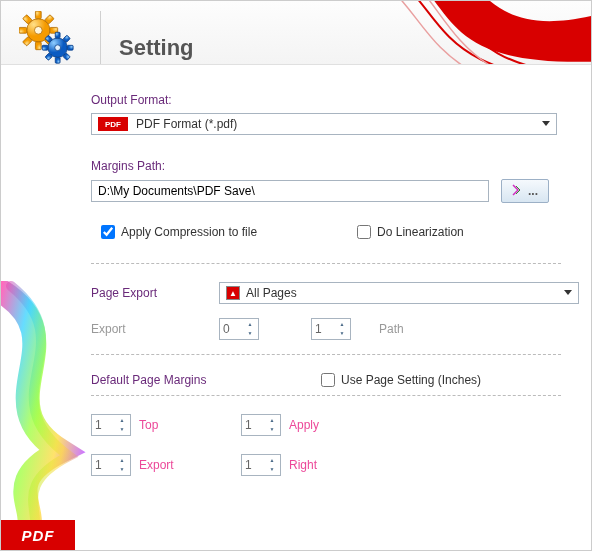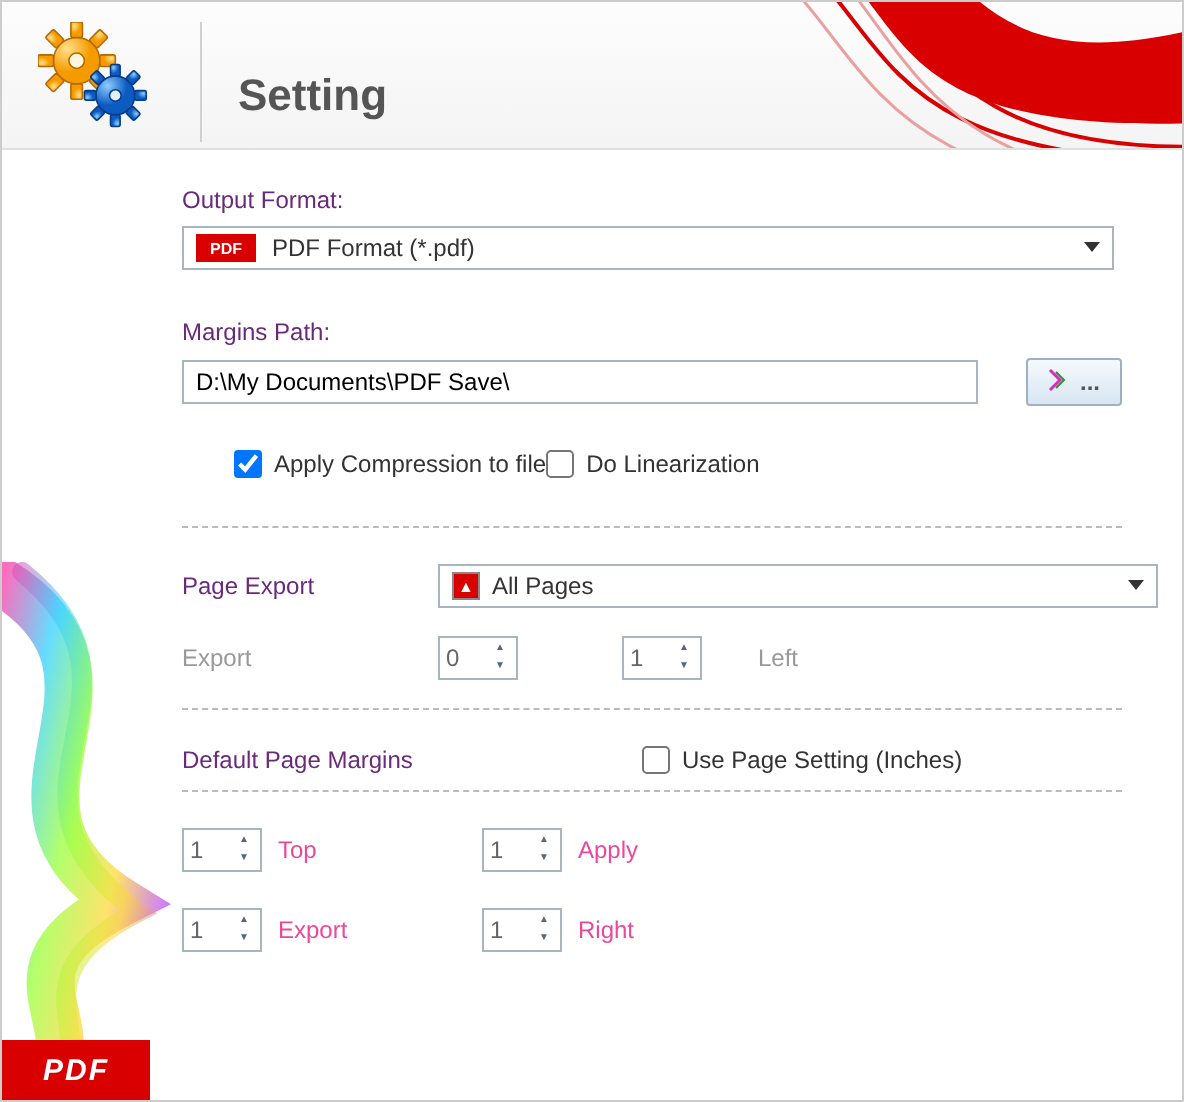--- a/index.html
+++ b/index.html
@@ -8,21 +8,21 @@
     font-family: Tahoma, Arial, sans-serif;
     font-size: 12px;
     color: #333;
     background: #fff;
     overflow: hidden;
     position: relative;
     border: 1px solid #ccc;
   }
   
   .header {
-    height: 74px;
+    height: 64px;
     position: relative;
     background: linear-gradient(to bottom, #fdfdfd, #f4f4f4);
     border-bottom: 1px solid #e0e0e0;
     overflow: hidden;
   }
   .header-title {
     position: absolute;
     left: 118px; top: 34px;
     font-size: 22px;
     font-weight: bold;
@@ -128,36 +128,36 @@
   }
   .combo.page-export { width: 360px; }
 
   .textbox {
     width: 398px; height: 22px;
     border: 1px solid #a8b4c0;
     padding: 2px 6px;
     font-family: inherit;
     font-size: 12px;
   }
-  .path-row { display: flex; gap: 24px; align-items: center; }
+  .path-row { display: flex; gap: 12px; align-items: center; }
   .browse-btn {
     width: 48px; height: 24px;
     border: 1px solid #9cb0c6;
     background: linear-gradient(#f5f9fd,#d8e6f2);
     border-radius: 2px;
     display: flex;
     align-items: center;
     justify-content: center;
     color: #555;
     font-weight: bold;
     cursor: pointer;
   }
   .browse-btn svg { width: 14px; height: 14px; margin-right:2px; }
 
-  .chk-row { display: flex; margin: 22px 0 24px 26px; }
+  .chk-row { display: flex; gap: 100px; margin: 22px 0 24px 10px; }
   .chk { display: flex; align-items: center; gap: 6px; color: #333; }
   .chk input { width: 14px; height: 14px; }
 
   .dash-sep {
     border: none;
     border-top: 1px dashed #bbb;
     margin: 8px 0 18px 0;
     width: 470px;
   }
 
@@ -337,21 +337,21 @@
         </div>
     </div>
     <div style="width:8px"></div>
     <div class="spinner">
       <input type="text" value="1" style="">
       <div class="sp-btns">
           <div>▲</div>
           <div>▼</div>
         </div>
     </div>
-    <span class="grayed" style="margin-left:6px">Left</span>
+    <span class="grayed" style="margin-left:6px">Path</span>
   </div>
 
   <hr class="dash-sep">
 
   <div class="margins-head">
     <div class="mlabel">Default Page Margins</div>
     <label class="chk">
       <input type="checkbox" style="">
       <span>Use Page Setting (Inches)</span>
     </label>

